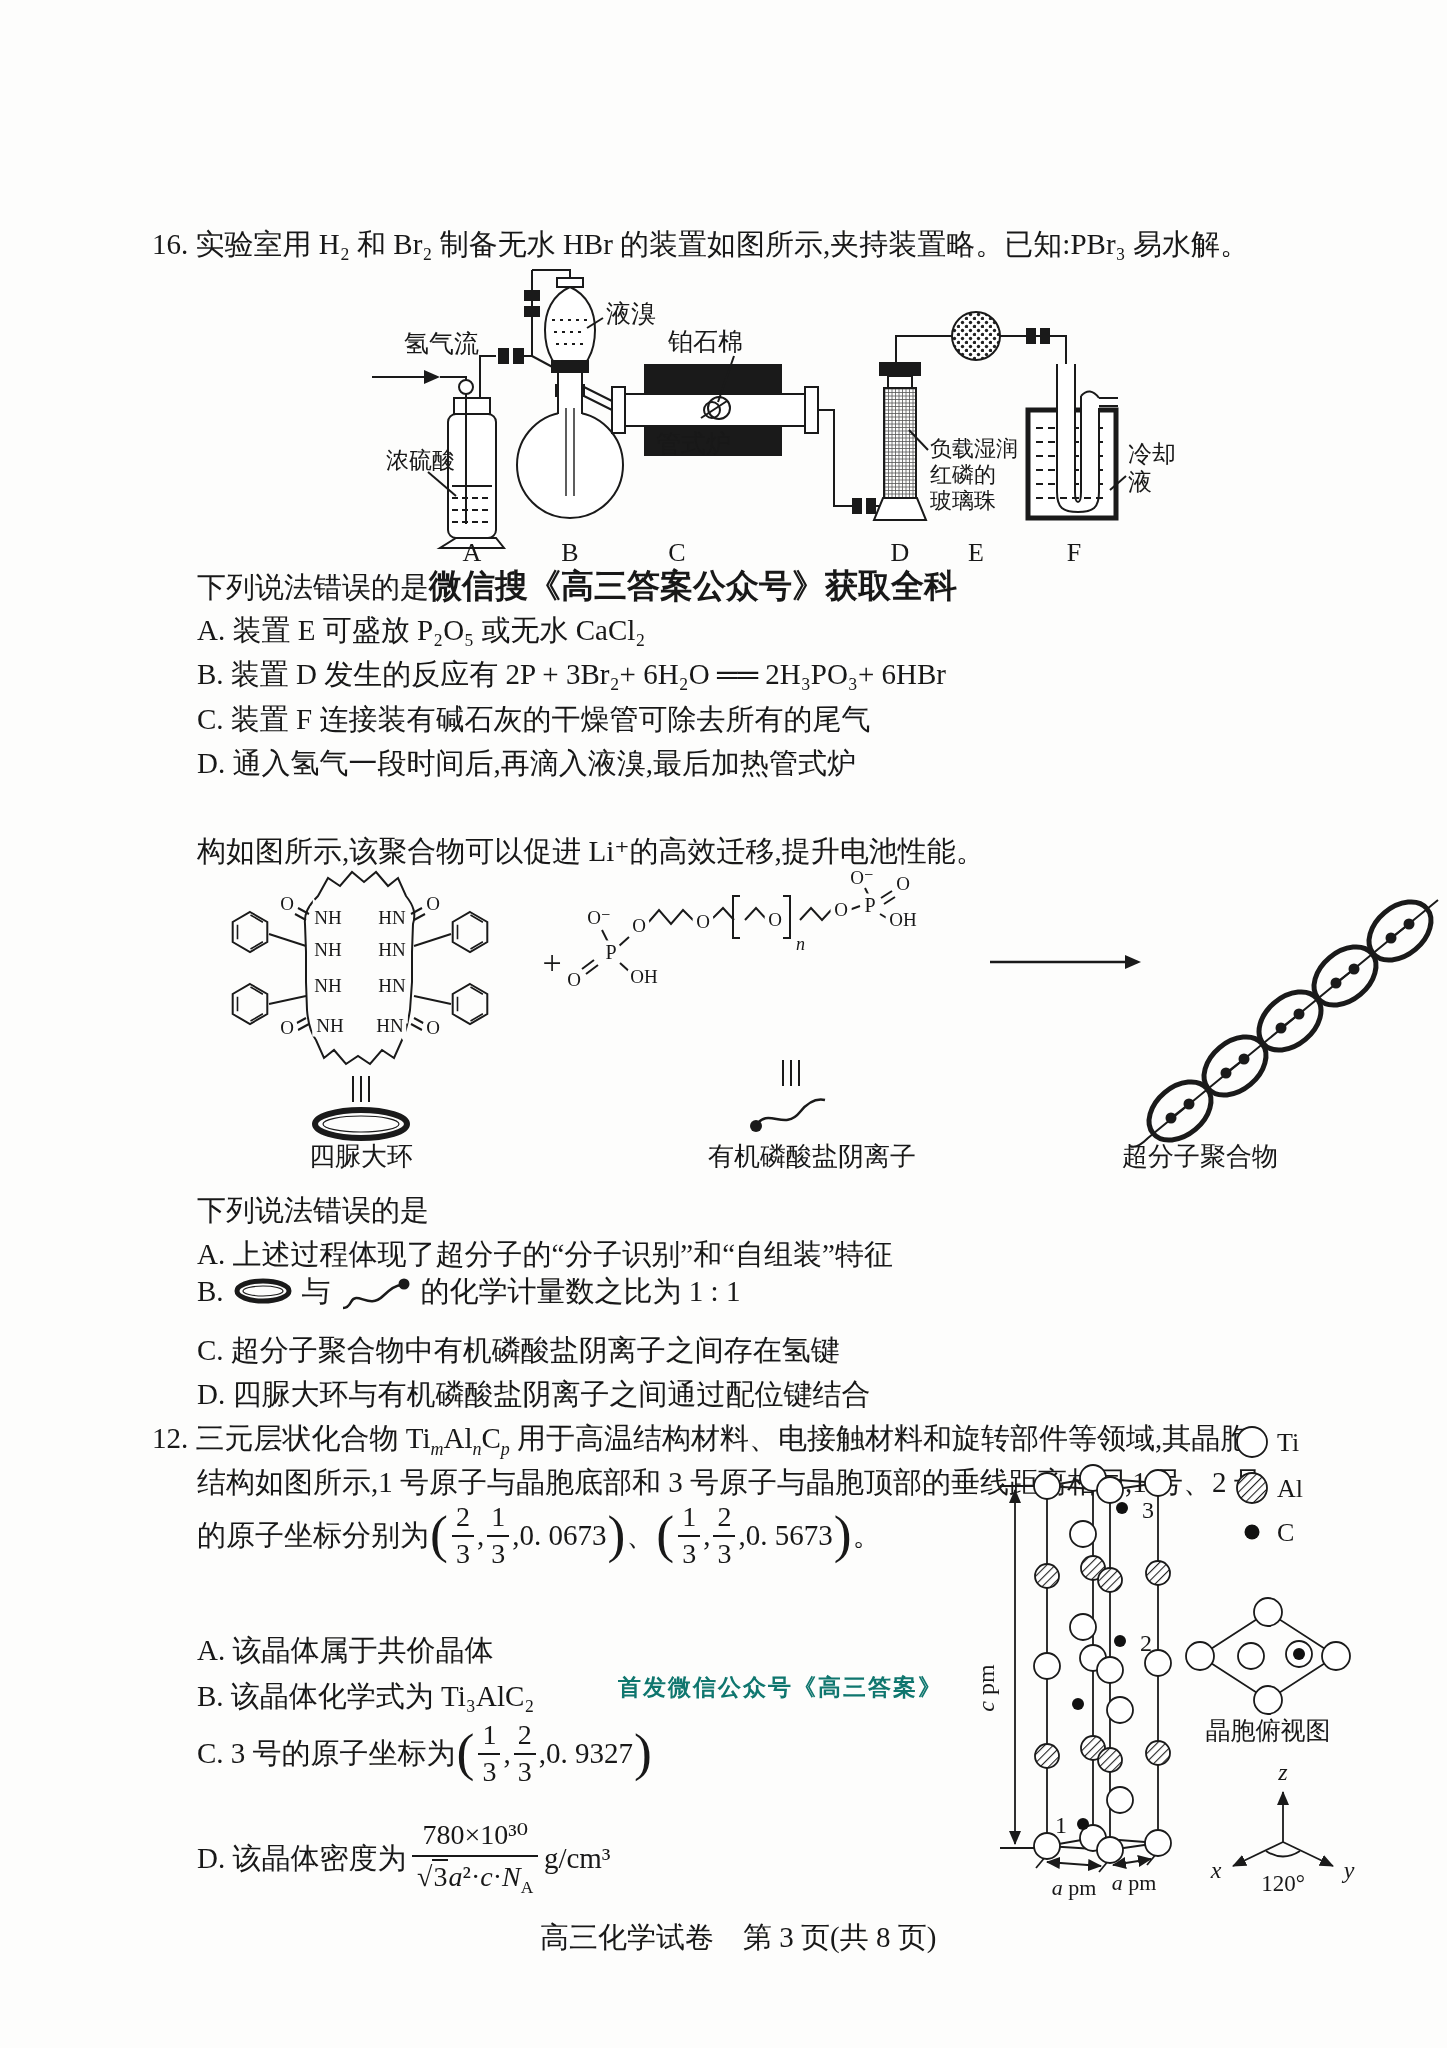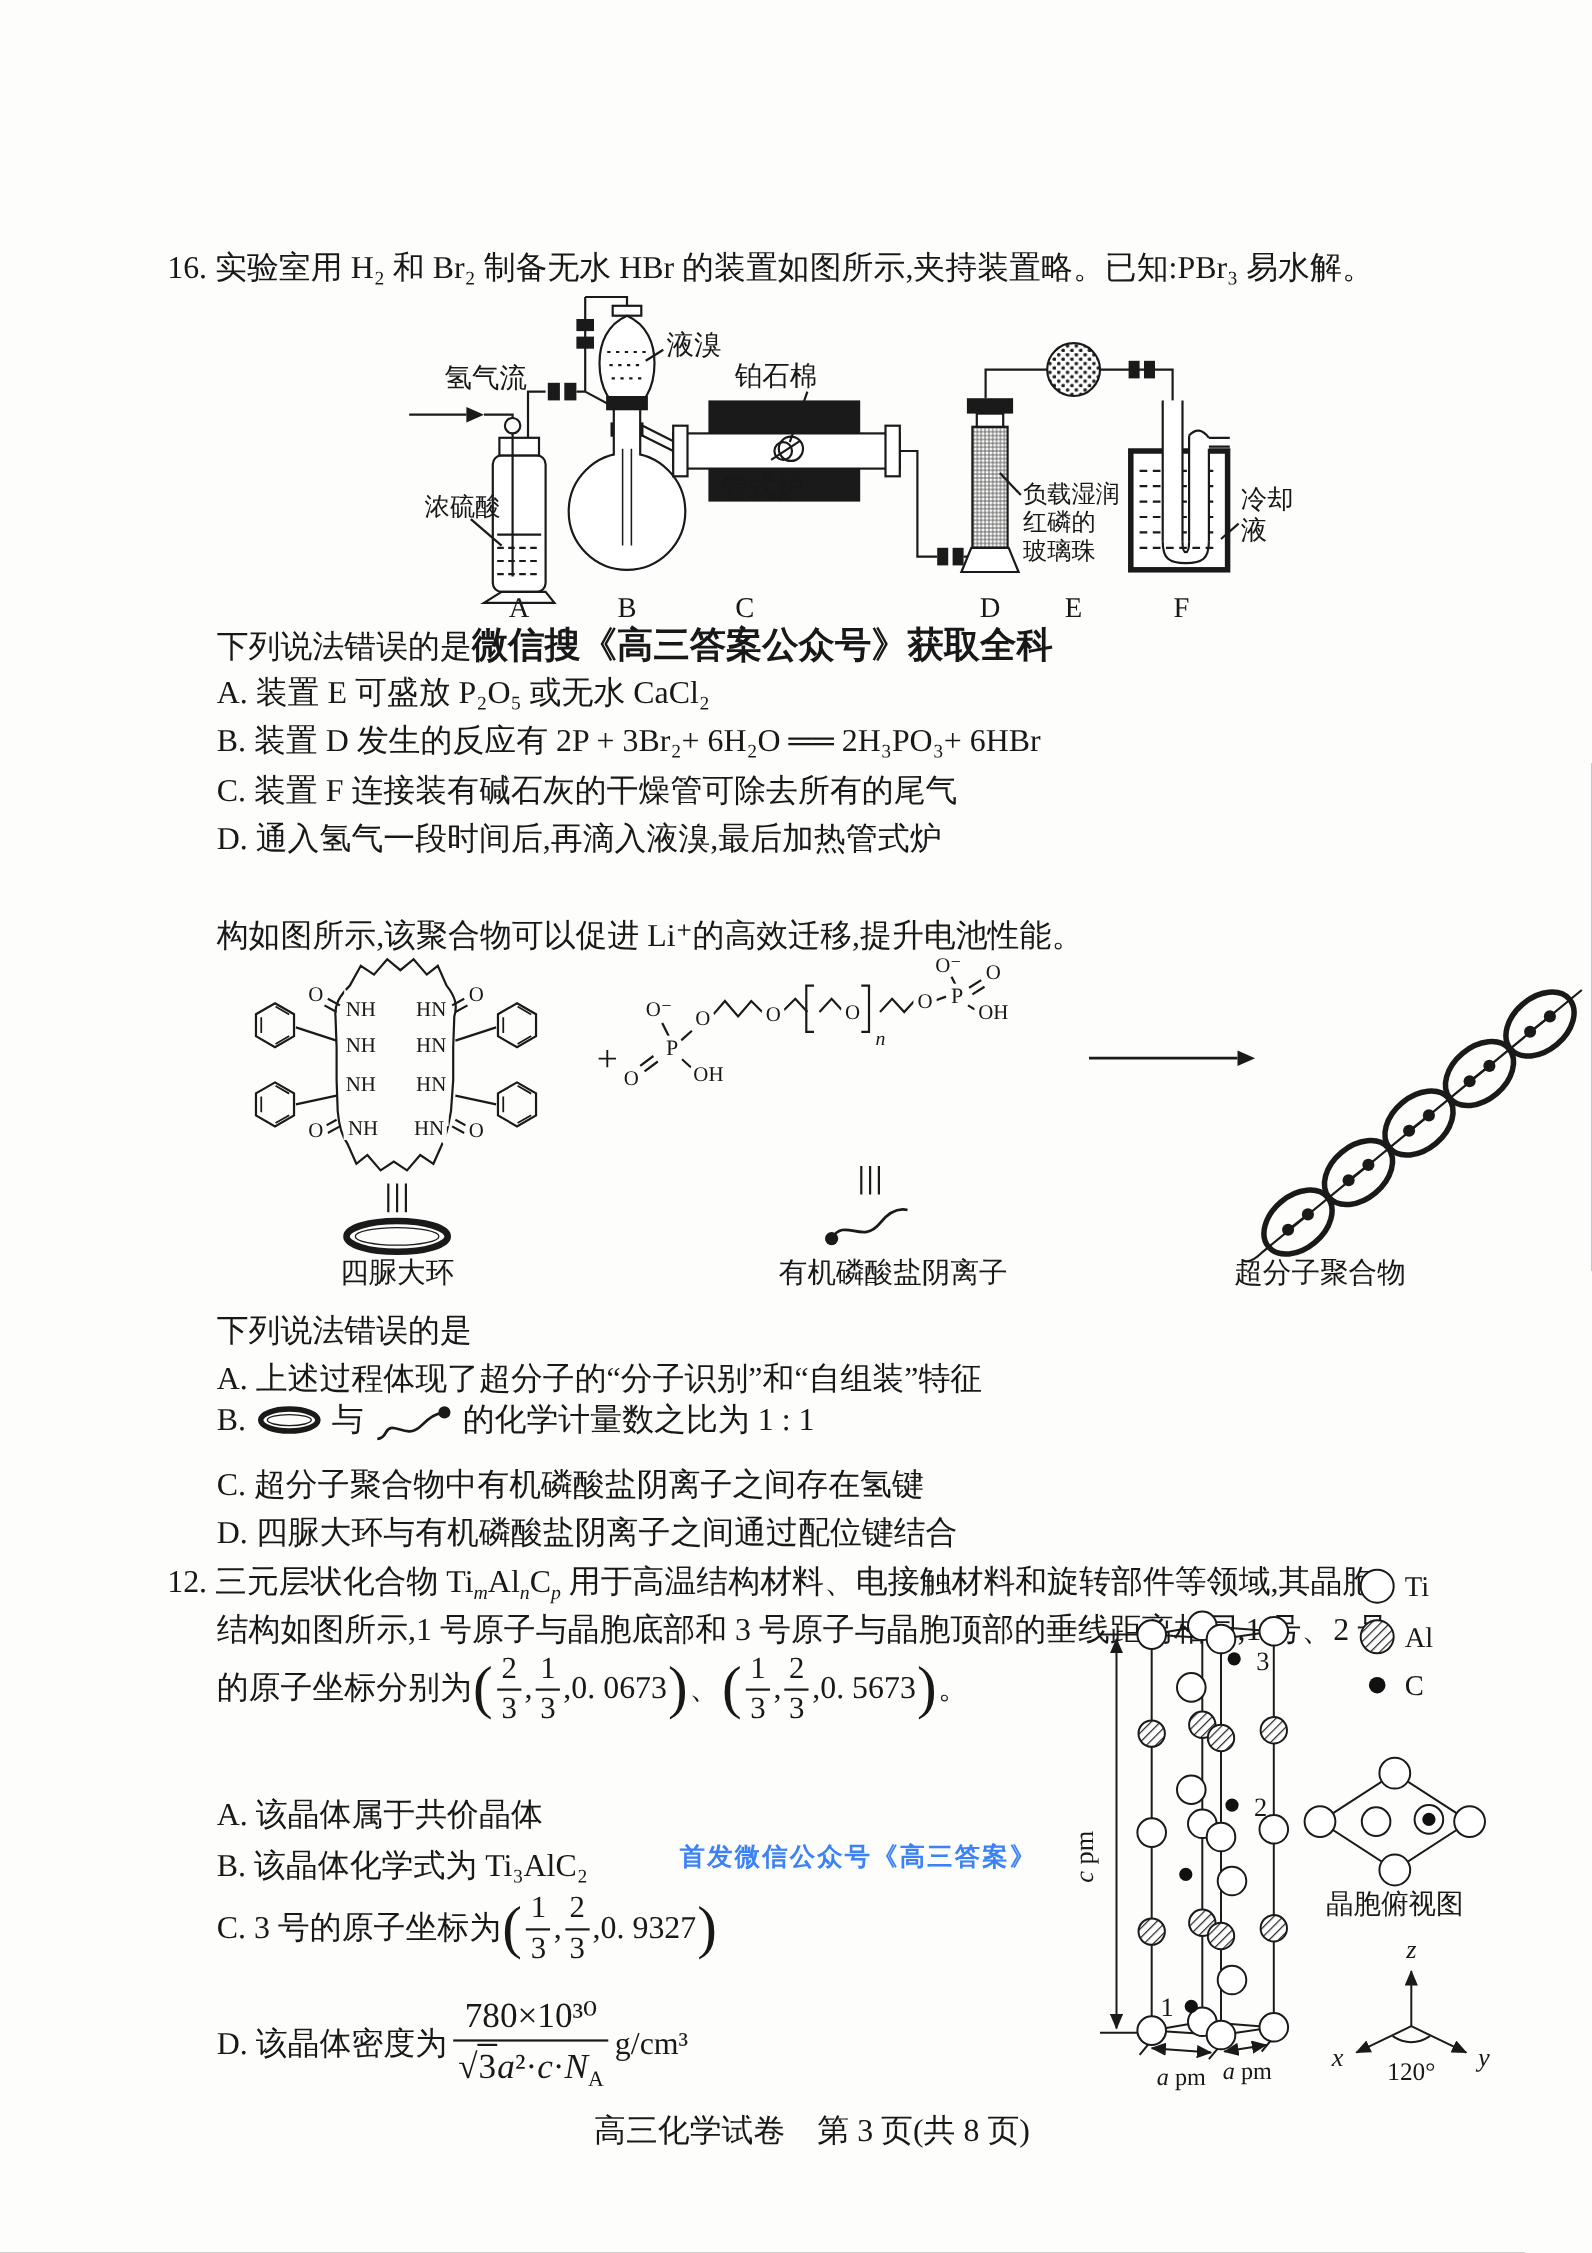--- a/index.html
+++ b/index.html
@@ -5,30 +5,30 @@
   html,body{margin:0;padding:0;background:#888;}
   .sheet{position:relative;width:1447px;height:2048px;background:#fdfdfc;overflow:hidden;
          font-family:"Liberation Serif","DejaVu Serif","DejaVu Sans",serif;color:#181818;}
   .ln{position:absolute;font-size:29px;line-height:40px;white-space:nowrap;}
   .flexln{display:flex;align-items:center;}
   .dg{position:absolute;}
   svg{font-family:"Liberation Serif","DejaVu Serif","DejaVu Sans",serif;}
   svg text{fill:#181818;}
   svg text.halo{stroke:#fdfdfc;stroke-width:9px;paint-order:stroke;}
   .inwm{font-family:"Liberation Sans","DejaVu Sans",sans-serif;font-weight:700;font-size:33px;}
-  .redwm{position:absolute;color:#3b82f6;font-family:"Liberation Sans","DejaVu Sans",sans-serif;
+  .redwm{position:absolute;color:#0f766e;font-family:"Liberation Sans","DejaVu Sans",sans-serif;
          font-size:23px;font-weight:700;letter-spacing:2px;}
   .it{font-style:italic;}
   sub{font-size:0.62em;}
   .frac{display:inline-flex;flex-direction:column;align-items:center;vertical-align:middle;
         line-height:1.05;margin:0 3px;font-size:28px;}
   .frac .fn{padding:0 4px 3px;border-bottom:2px solid #181818;}
   .frac .fd{padding-top:2px;}
   .bigpar{font-size:185%;font-weight:400;line-height:1;margin:0 1px;}
-  .dstack{display:inline-flex;flex-direction:column;align-items:center;font-size:32px;line-height:1.15;margin:0 6px;}
+  .dstack{display:inline-flex;flex-direction:column;align-items:center;font-size:28px;line-height:1.15;margin:0 6px;}
   .dnum{border-bottom:2px solid #181818;padding:0 10px 4px;}
   .dden{padding-top:4px;}
   .sqarg{border-top:2px solid #181818;padding:0 1px;}
   .iconsvg{display:inline-block;vertical-align:middle;}
 </style>
 </head>
 <body>
 
 <div class="sheet">
 

